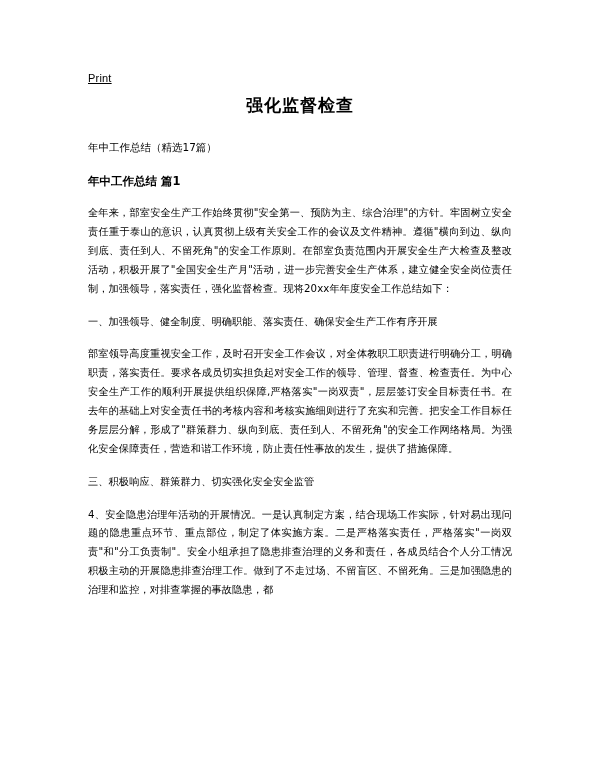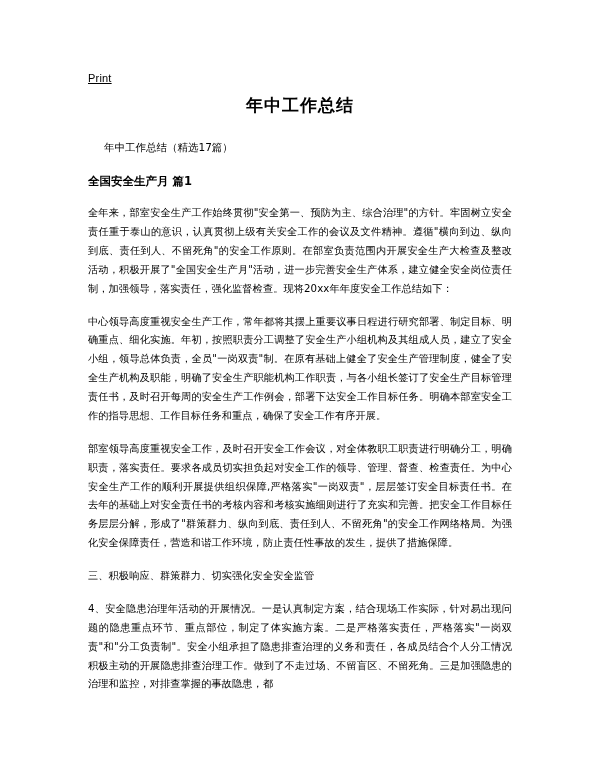--- a/index.html
+++ b/index.html
@@ -39,21 +39,21 @@
   h1.doc-title {
     font-size: 17px;
     font-weight: bold;
     text-align: center;
     margin: 0 0 22px 0;
     letter-spacing: 1px;
     font-family: "DejaVu Sans", "Liberation Sans", sans-serif;
   }
   .subtitle {
     font-size: 10.5px;
-    margin: 0 0 16px 16px;
+    margin: 0 0 16px 0;
     line-height: 1.6;
   }
   h2.section-head {
     font-size: 11.5px;
     font-weight: bold;
     margin: 0 0 14px 0;
     line-height: 1.6;
   }
   p.para {
     font-size: 10.2px;
@@ -66,24 +66,24 @@
   p.para:last-child { margin-bottom: 0; }
 </style>
 </head>
 <body>
 
 <div class="page">
 
   <a class="print-link" href="#">Print</a>
 
   <div class="doc">
-    <h1 class="doc-title">年中工作总结</h1>
+    <h1 class="doc-title">强化监督检查</h1>
     <p class="subtitle">年中工作总结（精选17篇）</p>
-    <h2 class="section-head">全国安全生产月 篇1</h2>
+    <h2 class="section-head">年中工作总结 篇1</h2>
 
     <p class="para">全年来，部室安全生产工作始终贯彻"安全第一、预防为主、综合治理"的方针。牢固树立安全责任重于泰山的意识，认真贯彻上级有关安全工作的会议及文件精神。遵循"横向到边、纵向到底、责任到人、不留死角"的安全工作原则。在部室负责范围内开展安全生产大检查及整改活动，积极开展了"全国安全生产月"活动，进一步完善安全生产体系，建立健全安全岗位责任制，加强领导，落实责任，强化监督检查。现将20xx年年度安全工作总结如下：</p>
-    <p class="para">中心领导高度重视安全生产工作，常年都将其摆上重要议事日程进行研究部署、制定目标、明确重点、细化实施。年初，按照职责分工调整了安全生产小组机构及其组成人员，建立了安全小组，领导总体负责，全员"一岗双责"制。在原有基础上健全了安全生产管理制度，健全了安全生产机构及职能，明确了安全生产职能机构工作职责，与各小组长签订了安全生产目标管理责任书，及时召开每周的安全生产工作例会，部署下达安全工作目标任务。明确本部室安全工作的指导思想、工作目标任务和重点，确保了安全工作有序开展。</p>
+    <p class="para">一、加强领导、健全制度、明确职能、落实责任、确保安全生产工作有序开展</p>
     <p class="para">部室领导高度重视安全工作，及时召开安全工作会议，对全体教职工职责进行明确分工，明确职责，落实责任。要求各成员切实担负起对安全工作的领导、管理、督查、检查责任。为中心安全生产工作的顺利开展提供组织保障,严格落实"一岗双责"，层层签订安全目标责任书。在去年的基础上对安全责任书的考核内容和考核实施细则进行了充实和完善。把安全工作目标任务层层分解，形成了"群策群力、纵向到底、责任到人、不留死角"的安全工作网络格局。为强化安全保障责任，营造和谐工作环境，防止责任性事故的发生，提供了措施保障。</p>
     <p class="para">三、积极响应、群策群力、切实强化安全安全监管</p>
     <p class="para">4、安全隐患治理年活动的开展情况。一是认真制定方案，结合现场工作实际，针对易出现问题的隐患重点环节、重点部位，制定了体实施方案。二是严格落实责任，严格落实"一岗双责"和"分工负责制"。安全小组承担了隐患排查治理的义务和责任，各成员结合个人分工情况积极主动的开展隐患排查治理工作。做到了不走过场、不留盲区、不留死角。三是加强隐患的治理和监控，对排查掌握的事故隐患，都</p>
   </div>
 
 </div>
 
 </body></html>

